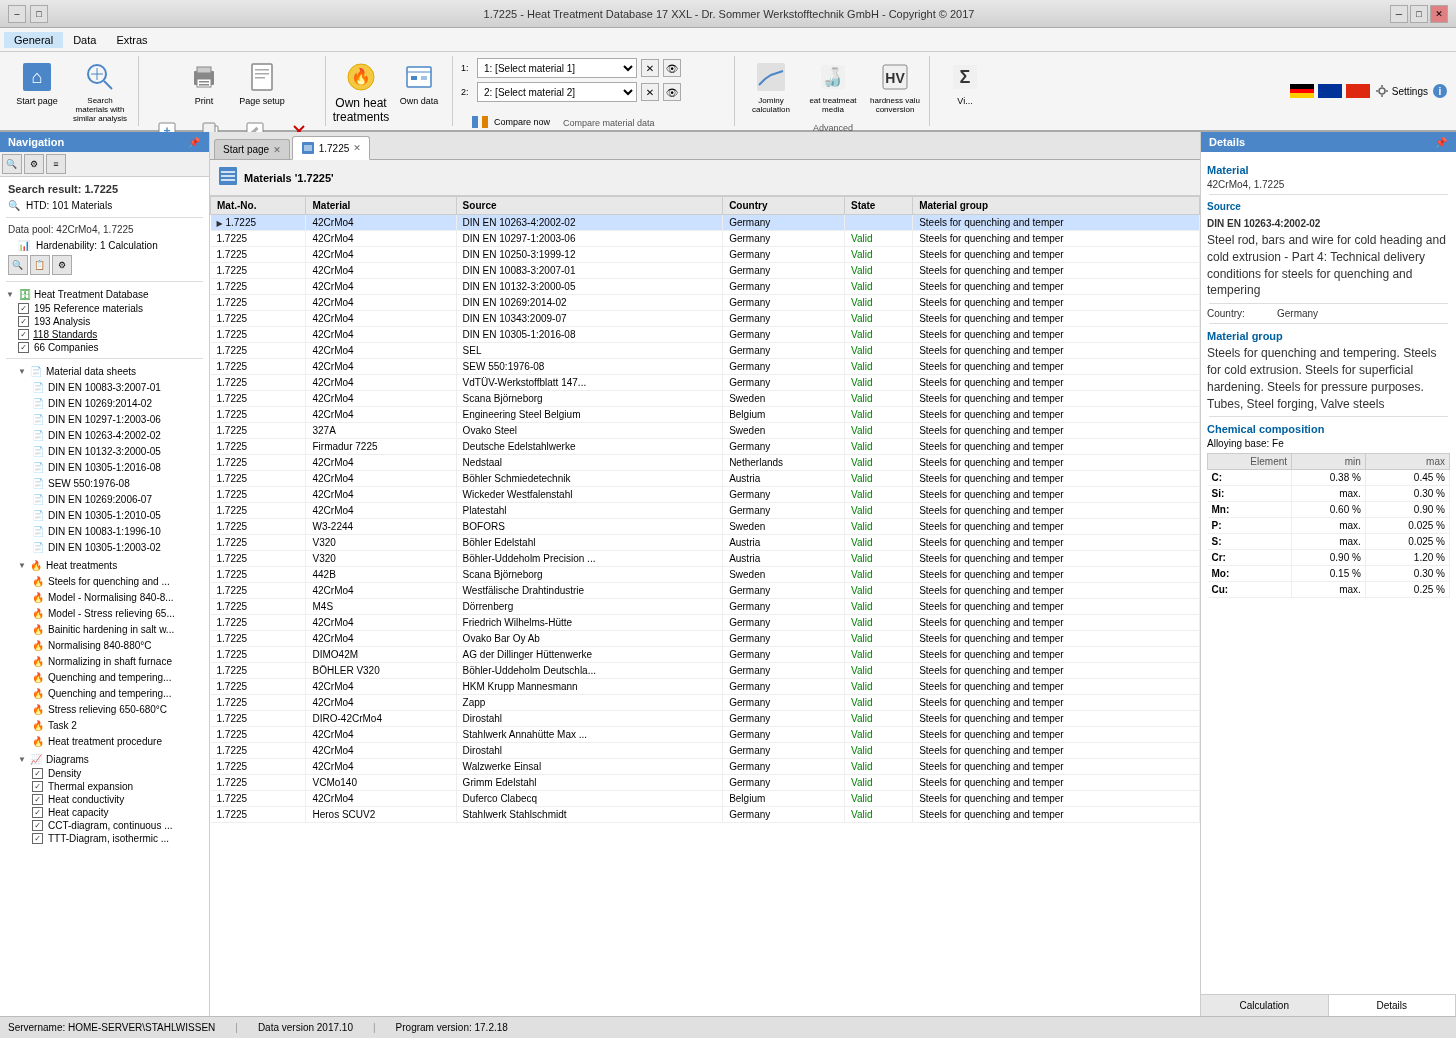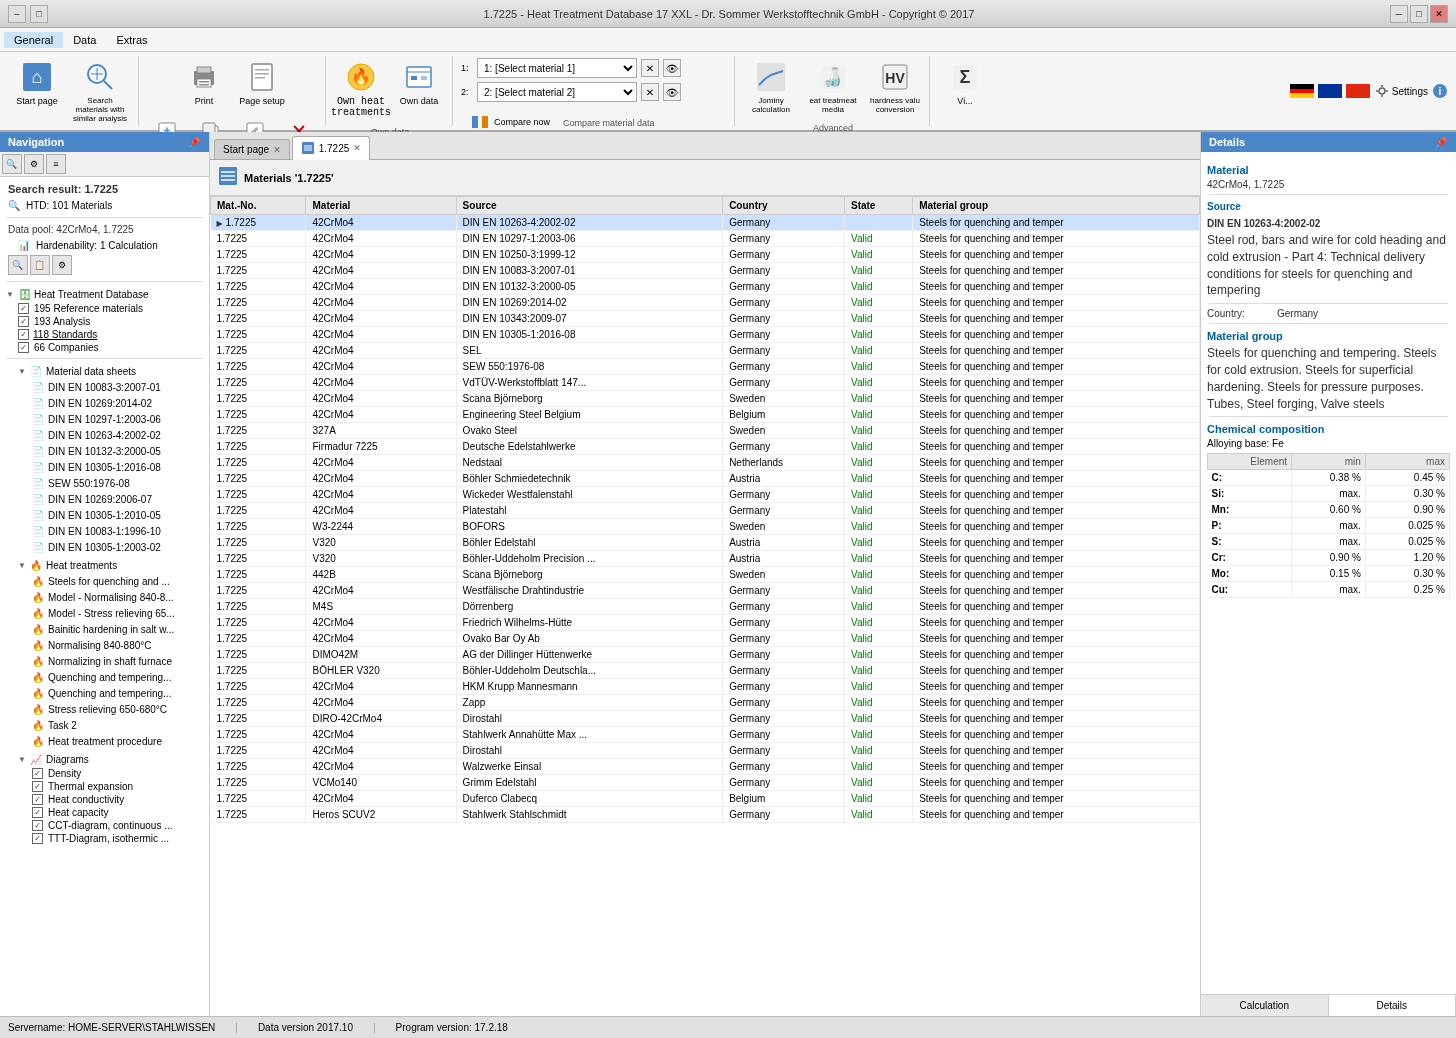--- a/index.html
+++ b/index.html
@@ -227,21 +227,21 @@
 
   <div class="toolbar-group">
     <div class="toolbar-group-inner">
       <div class="toolbar-btn">
         <div class="toolbar-icon">
           <svg width="32" height="32" viewBox="0 0 32 32">
               <circle cx="16" cy="16" r="13" fill="#f5c842" stroke="#e0a800" stroke-width="1"></circle>
               <text x="16" y="21" text-anchor="middle" fill="#cc6600" font-size="16">🔥</text>
             </svg>
         </div>
-        <span style="font-size:10px;font-family:Liberation Mono, monospace;">Own heat treatments</span>
+        <span style="font-size:12px;">Own heat treatments</span>
       </div>
       <div class="toolbar-btn">
         <div class="toolbar-icon">
           <svg width="32" height="32" viewBox="0 0 32 32">
               <rect x="4" y="6" width="24" height="20" rx="1" fill="white" stroke="#4a86c8" stroke-width="1.5"></rect>
               <line x1="4" y1="11" x2="28" y2="11" stroke="#4a86c8" stroke-width="1"></line>
               <rect x="8" y="15" width="6" height="4" fill="#4a86c8"></rect>
               <rect x="18" y="15" width="6" height="4" fill="#4a86c8" opacity="0.5"></rect>
             </svg>
         </div>

